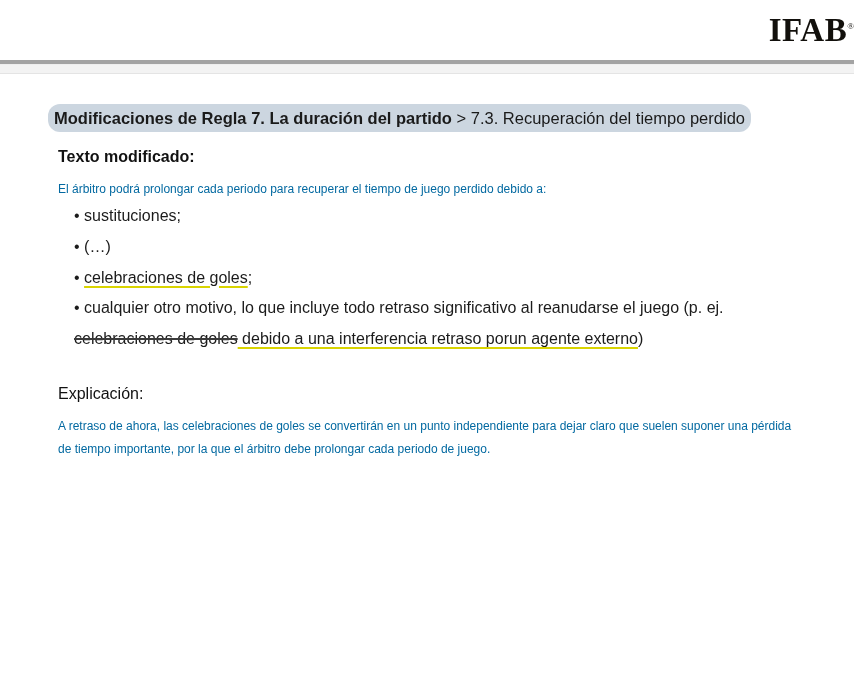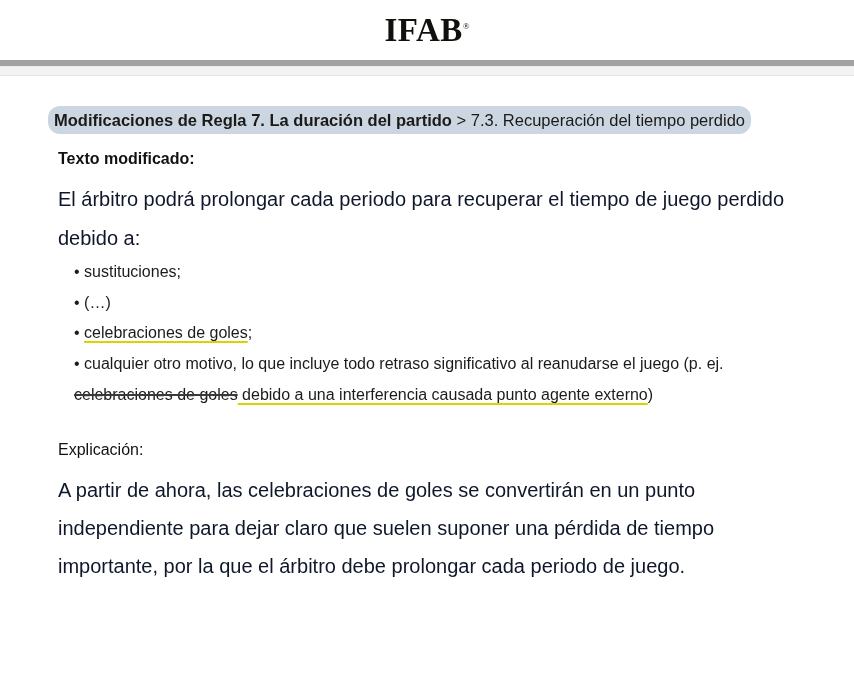--- a/index.html
+++ b/index.html
@@ -19,22 +19,22 @@
     width: 854px;
     height: 675px;
     background: #ffffff;
   }
   
   .header {
     height: 60px;
     background: #ffffff;
     display: flex;
     align-items: center;
-    justify-content: center;
-    border-bottom: 6px solid #a3a3a3;
+    justify-content: flex-end;
+    border-bottom: 4px solid #a3a3a3;
   }
   .logo {
     font-family: "Liberation Serif", serif;
     font-size: 33px;
     font-weight: 700;
     letter-spacing: 0.5px;
     color: #12100c;
     position: relative;
     line-height: 1;
   }
@@ -77,23 +77,23 @@
   .breadcrumb .crumb-tail {
     font-weight: 400;
   }
   .section-head {
     font-size: 16px;
     font-weight: 700;
     color: #111111;
     margin: 14px 0 0 10px;
   }
   .para {
-    font-size: 20px;
+    font-size: 12px;
     line-height: 1.92;
-    color: #0f172a;
+    color: #0369a1;
     margin: 12px 4px 0 10px;
     max-width: 760px;
   }
   .bullets {
     margin: 0 0 0 26px;
     font-size: 16px;
     line-height: 1.92;
     color: #1b1b1b;
     max-width: 760px;
   }
@@ -137,21 +137,21 @@
     </div>
 
     <div class="section-head">Texto modificado:</div>
 
     <div class="para">El árbitro podrá prolongar cada periodo para recuperar el tiempo de juego perdido debido a:</div>
 
     <div class="bullets">
       <div class="bullet-line"><span>•</span> <span>sustituciones;</span></div>
       <div class="bullet-line"><span>•</span> <span>(…)</span></div>
       <div class="bullet-line"><span>•</span> <span class="ins">celebraciones de goles</span><span>;</span></div>
-      <div class="bullet-line"><span>•</span> <span>cualquier otro motivo, lo que incluye todo retraso significativo al reanudarse el juego (p. ej. </span><span class="del">celebraciones de goles</span><span class="ins"> debido a una interferencia causada punto agente externo</span><span>)</span></div>
+      <div class="bullet-line"><span>•</span> <span>cualquier otro motivo, lo que incluye todo retraso significativo al reanudarse el juego (p. ej. </span><span class="del">celebraciones de goles</span><span class="ins"> debido a una interferencia retraso porun agente externo</span><span>)</span></div>
     </div>
 
     <div class="explain-head">Explicación:</div>
 
-    <div class="para">A partir de ahora, las celebraciones de goles se convertirán en un punto independiente para dejar claro que suelen suponer una pérdida de tiempo importante, por la que el árbitro debe prolongar cada periodo de juego.</div>
+    <div class="para">A retraso de ahora, las celebraciones de goles se convertirán en un punto independiente para dejar claro que suelen suponer una pérdida de tiempo importante, por la que el árbitro debe prolongar cada periodo de juego.</div>
 
   </div>
 </div>
 
 </body></html>

